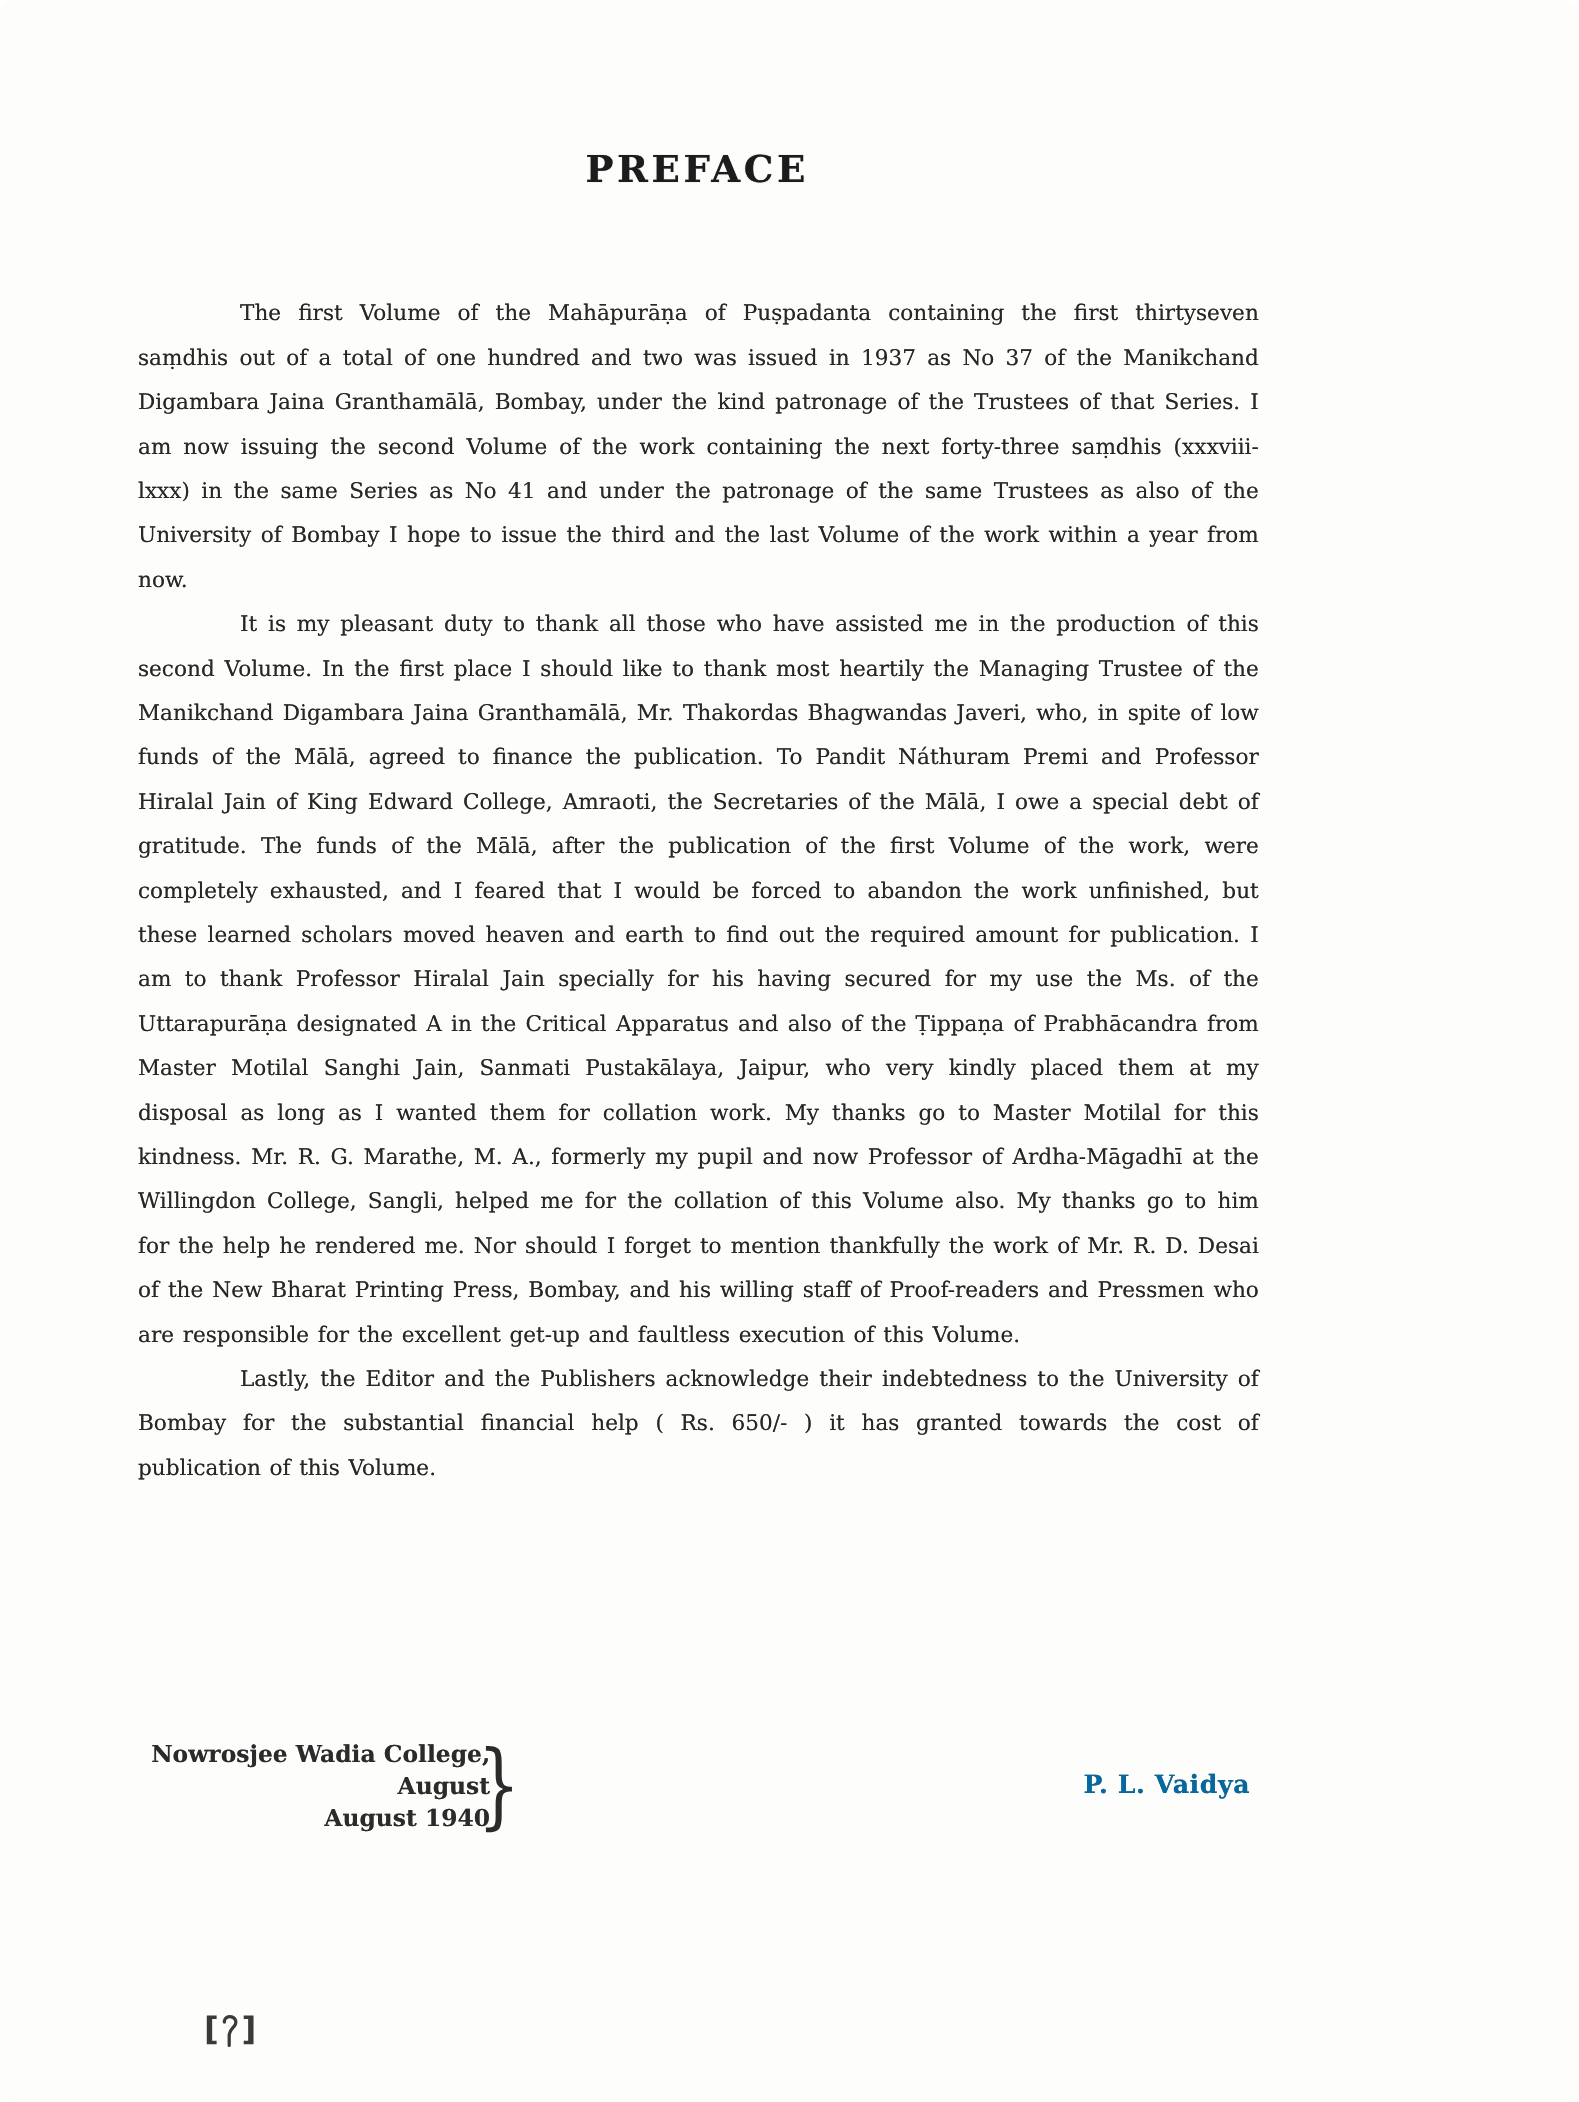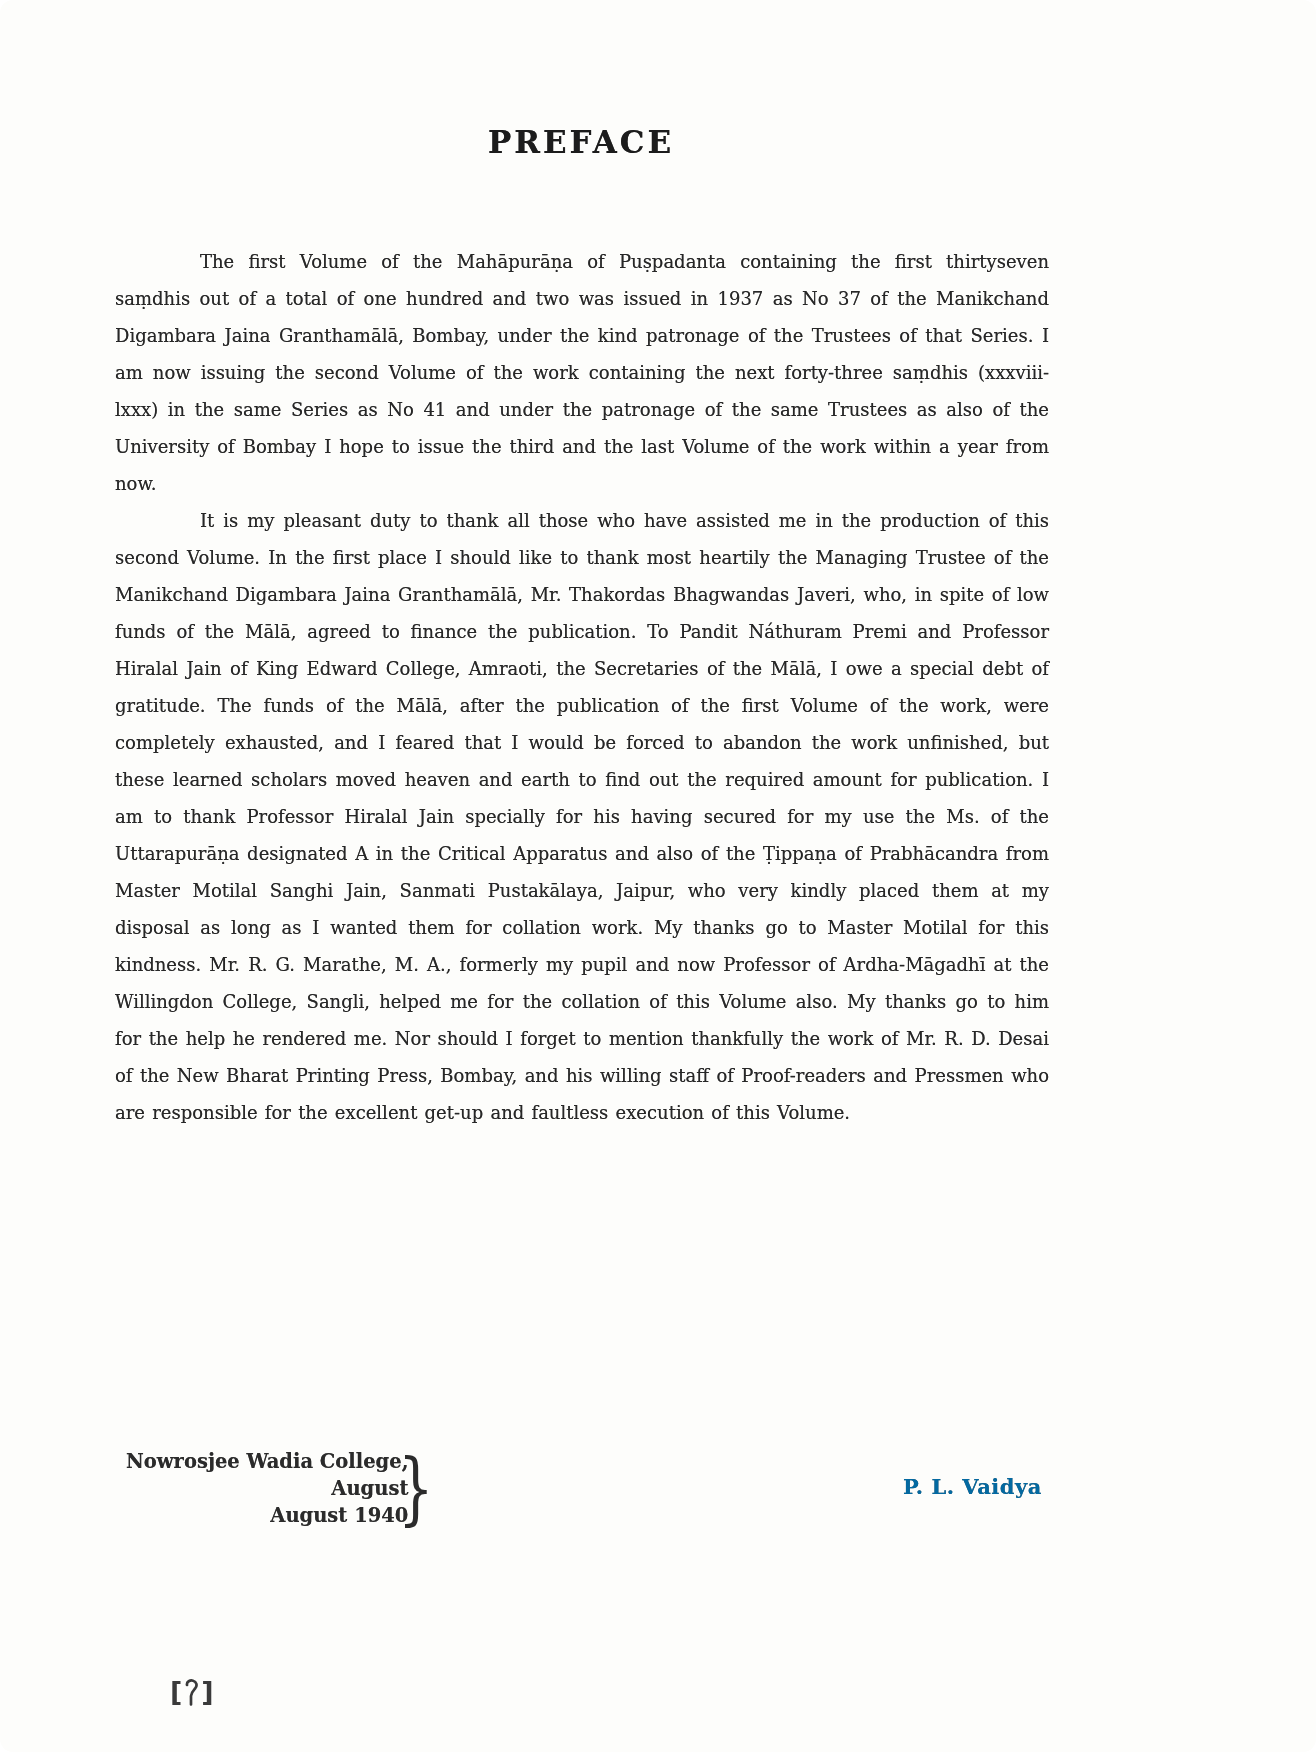--- a/index.html
+++ b/index.html
@@ -83,20 +83,21 @@
 </head>
 <body>
 
 <div class="page">
 
   <h1 class="title">PREFACE</h1>
 
   <div class="body-text">
     <p>The first Volume of the Mahāpurāṇa of Puṣpadanta containing the first thirtyseven saṃdhis out of a total of one hundred and two was issued in 1937 as No 37 of the Manikchand Digambara Jaina Granthamālā, Bombay, under the kind patronage of the Trustees of that Series. I am now issuing the second Volume of the work containing the next forty-three saṃdhis (xxxviii-lxxx) in the same Series as No 41 and under the patronage of the same Trustees as also of the University of Bombay I hope to issue the third and the last Volume of the work within a year from now.</p>
     <p>It is my pleasant duty to thank all those who have assisted me in the production of this second Volume. In the first place I should like to thank most heartily the Managing Trustee of the Manikchand Digambara Jaina Granthamālā, Mr. Thakordas Bhagwandas Javeri, who, in spite of low funds of the Mālā, agreed to finance the publication. To Pandit Náthuram Premi and Professor Hiralal Jain of King Edward College, Amraoti, the Secretaries of the Mālā, I owe a special debt of gratitude. The funds of the Mālā, after the publication of the first Volume of the work, were completely exhausted, and I feared that I would be forced to abandon the work unfinished, but these learned scholars moved heaven and earth to find out the required amount for publication. I am to thank Professor Hiralal Jain specially for his having secured for my use the Ms. of the Uttarapurāṇa designated A in the Critical Apparatus and also of the Ṭippaṇa of Prabhācandra from Master Motilal Sanghi Jain, Sanmati Pustakālaya, Jaipur, who very kindly placed them at my disposal as long as I wanted them for collation work. My thanks go to Master Motilal for this kindness. Mr. R. G. Marathe, M. A., formerly my pupil and now Professor of Ardha-Māgadhī at the Willingdon College, Sangli, helped me for the collation of this Volume also. My thanks go to him for the help he rendered me. Nor should I forget to mention thankfully the work of Mr. R. D. Desai of the New Bharat Printing Press, Bombay, and his willing staff of Proof-readers and Pressmen who are responsible for the excellent get-up and faultless execution of this Volume.</p>
+    <p>Lastly, the Editor and the Publishers acknowledge their indebtedness to the University of Bombay for the substantial financial help ( Rs. 650/- ) it has granted towards the cost of publication of this Volume.</p>
   </div>
 
   <div class="colophon-place">
     <div>Nowrosjee Wadia College,</div>
     <div>August</div>
     <div>August 1940</div>
   </div>
 
   <div class="colophon-brace">}</div>
 

